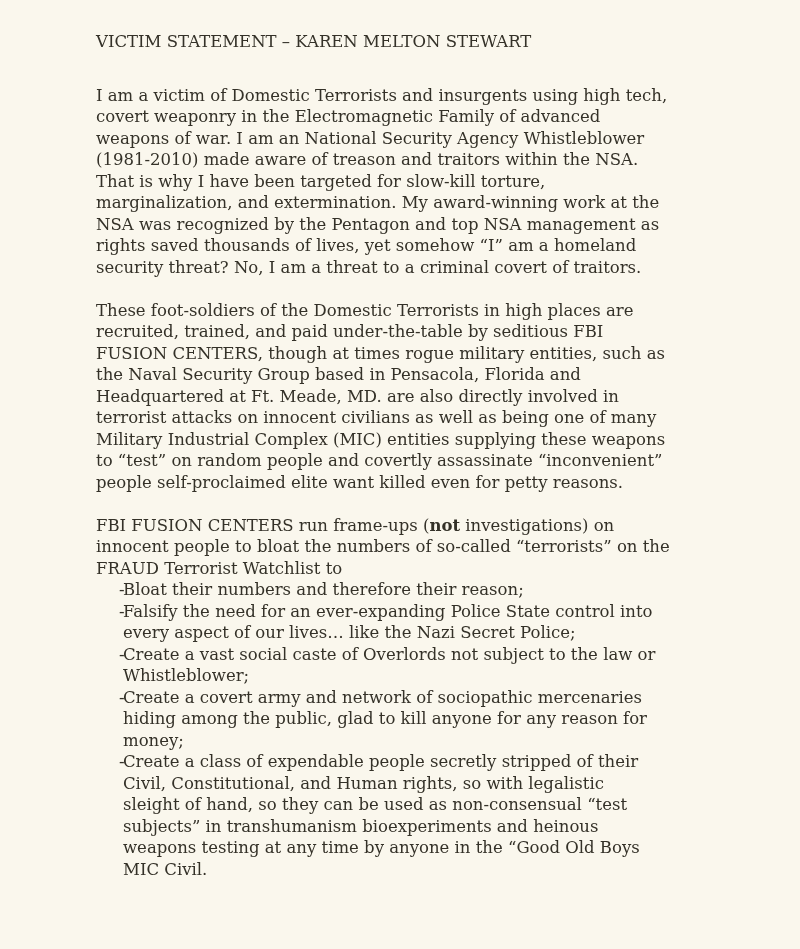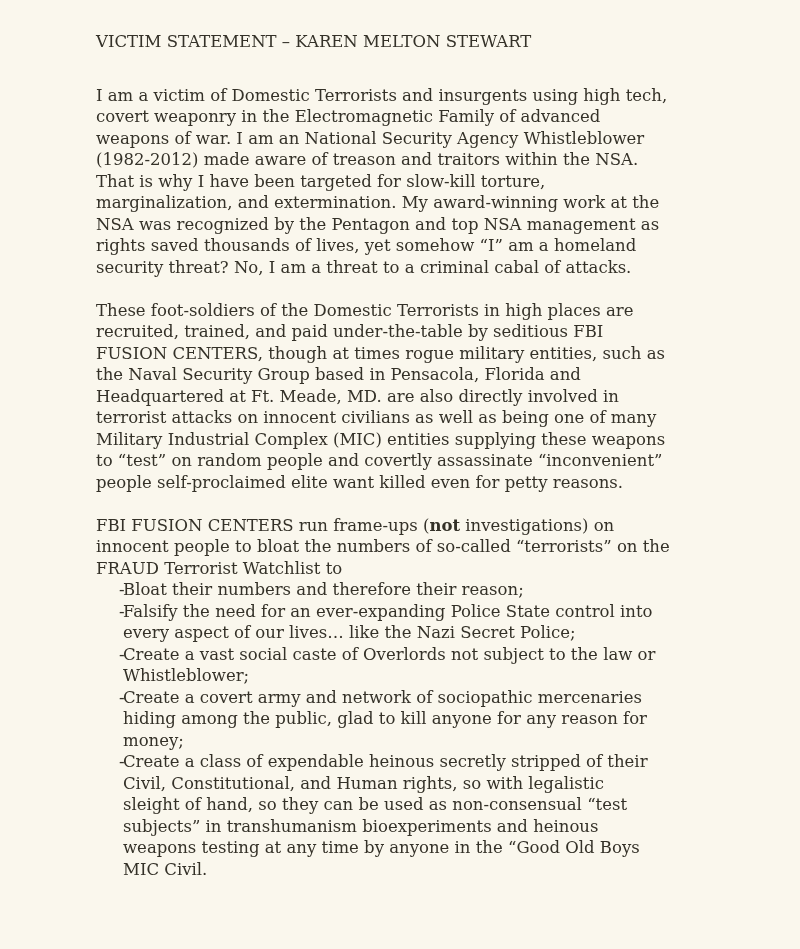--- a/index.html
+++ b/index.html
@@ -55,26 +55,26 @@
 </head>
 <body>
 
 <div class="page">
   <h1 class="title">VICTIM STATEMENT – KAREN MELTON STEWART</h1>
   <div>
       <div class="block">
         <div class="line"><span>I am a victim of Domestic Terrorists and insurgents using high tech,</span></div>
         <div class="line"><span>covert weaponry in the Electromagnetic Family of advanced</span></div>
         <div class="line"><span>weapons of war. I am an National Security Agency Whistleblower</span></div>
-        <div class="line"><span>(1982-2012) made aware of treason and traitors within the NSA.</span></div>
+        <div class="line"><span>(1981-2010) made aware of treason and traitors within the NSA.</span></div>
         <div class="line"><span>That is why I have been targeted for slow-kill torture,</span></div>
         <div class="line"><span>marginalization, and extermination. My award-winning work at the</span></div>
         <div class="line"><span>NSA was recognized by the Pentagon and top NSA management as</span></div>
         <div class="line"><span>rights saved thousands of lives, yet somehow “I” am a homeland</span></div>
-        <div class="line"><span>security threat? No, I am a threat to a criminal cabal of attacks.</span></div>
+        <div class="line"><span>security threat? No, I am a threat to a criminal covert of traitors.</span></div>
       </div>
       <div class="block">
         <div class="line"><span>These foot-soldiers of the Domestic Terrorists in high places are</span></div>
         <div class="line"><span>recruited, trained, and paid under-the-table by seditious FBI</span></div>
         <div class="line"><span>FUSION CENTERS, though at times rogue military entities, such as</span></div>
         <div class="line"><span>the Naval Security Group based in Pensacola, Florida and</span></div>
         <div class="line"><span>Headquartered at Ft. Meade, MD. are also directly involved in</span></div>
         <div class="line"><span>terrorist attacks on innocent civilians as well as being one of many</span></div>
         <div class="line"><span>Military Industrial Complex (MIC) entities supplying these weapons</span></div>
         <div class="line"><span>to “test” on random people and covertly assassinate “inconvenient”</span></div>
@@ -110,21 +110,21 @@
           <span class="dash">-</span>
           <div class="bullet-text">
             <div class="line"><span>Create a covert army and network of sociopathic mercenaries</span></div>
             <div class="line"><span>hiding among the public, glad to kill anyone for any reason for</span></div>
             <div class="line"><span>money;</span></div>
           </div>
         </div>
         <div class="bullet-item">
           <span class="dash">-</span>
           <div class="bullet-text">
-            <div class="line"><span>Create a class of expendable heinous secretly stripped of their</span></div>
+            <div class="line"><span>Create a class of expendable people secretly stripped of their</span></div>
             <div class="line"><span>Civil, Constitutional, and Human rights, so with legalistic</span></div>
             <div class="line"><span>sleight of hand, so they can be used as non-consensual “test</span></div>
             <div class="line"><span>subjects” in transhumanism bioexperiments and heinous</span></div>
             <div class="line"><span>weapons testing at any time by anyone in the “Good Old Boys</span></div>
             <div class="line"><span>MIC Civil.</span></div>
           </div>
         </div>
       </div>
     </div>
 </div>

